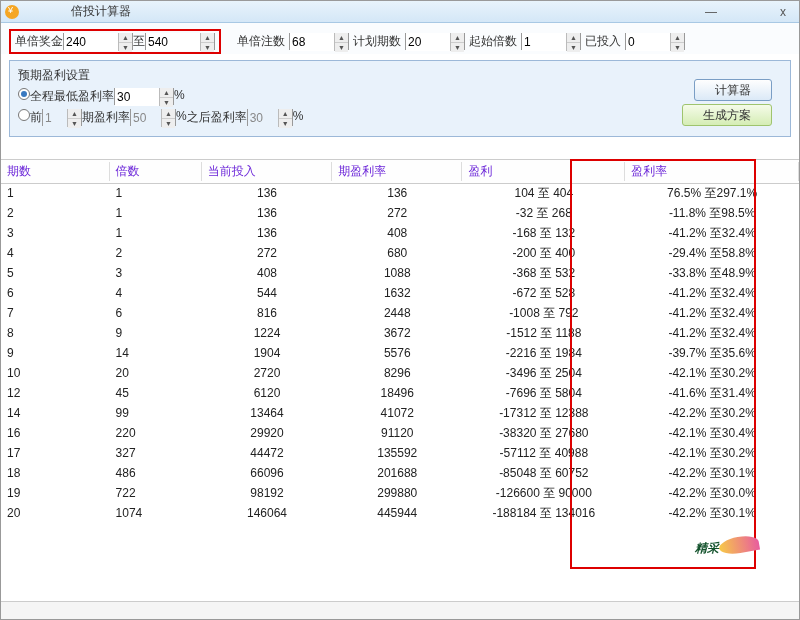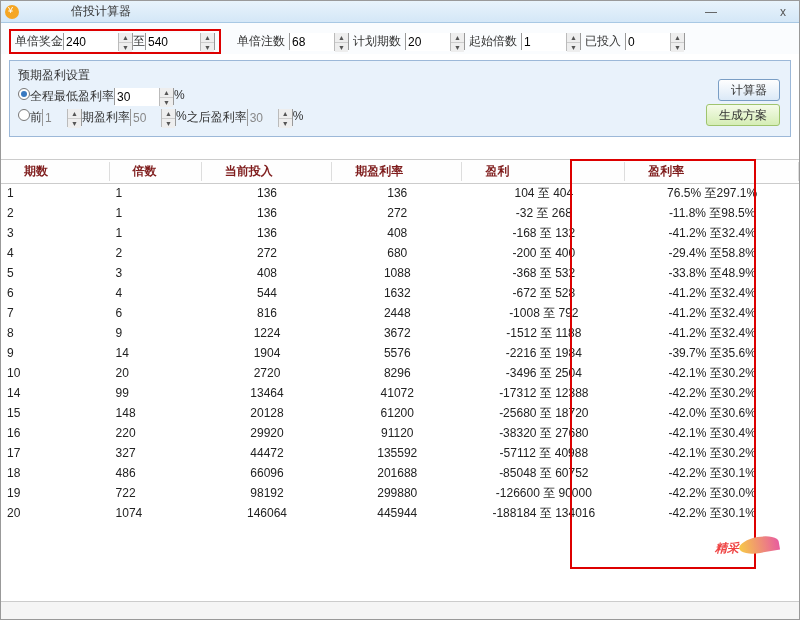--- a/index.html
+++ b/index.html
@@ -25,40 +25,40 @@
 
 .panel { margin: 4px 8px 22px; border: 1px solid #9cb8d8; background: #e9f2fb; padding: 6px 8px; position: relative; }
 .panel .ptitle { color: #333; margin-bottom: 4px; }
 .radio-row { display: flex; margin: 4px 0; }
 .radio { width: 12px; height: 12px; border: 1px solid #777; border-radius: 50%; display: inline-flex; align-items: center; justify-content: center; background: #fff; }
 .radio.checked::after { content: ""; width: 6px; height: 6px; background: #3a7ac0; border-radius: 50%; }
 .panel .spin { background: #fff; }
 .panel .spin.dis input { background: #e9f2fb; color: #888; }
 .panel .spin.dis { background: #e9f2fb; }
 
-.btn3d { position: absolute; right: 10px; height: 22px; padding: 0 12px; border: 1px solid #7a9ec5; background: linear-gradient(#fefefe,#dbe9f7); border-radius: 3px; cursor: pointer; color: #333; }
+.btn3d { position: absolute; right: 18px; height: 22px; padding: 0 20px; border: 1px solid #7a9ec5; background: linear-gradient(#fefefe,#dbe9f7); border-radius: 3px; cursor: pointer; color: #333; }
 .btn-calc { top: 18px; }
 .btn-gen { bottom: 10px; background: linear-gradient(#f5fbe9,#d5edb5); border-color: #9fc46e; }
 
 .table-wrap { position: relative; height: 418px; overflow: hidden; }
 .table { width: 100%; border-collapse: collapse; }
-.table th { text-align: left; font-weight: bold; padding: 3px 23px; background: #fefefe; border-bottom: 1px solid #ccc; border-top: 1px solid #ccc; color: #7f1d1d; position: relative; }
+.table th { text-align: left; font-weight: normal; padding: 3px 6px; background: #fefefe; border-bottom: 1px solid #ccc; border-top: 1px solid #ccc; color: #6d28d9; position: relative; }
 .table th::after { content: ""; position: absolute; right: 0; top: 2px; bottom: 2px; width: 1px; background: #ddd; }
 .table td { padding: 1px 6px; color: #222; white-space: nowrap; border-bottom: 1px solid #fff; line-height: 17px; }
 .col-qs { width: 100px; }
 .col-bs { width: 85px; }
 .col-dq { width: 120px; text-align: center; }
 .col-lj { width: 120px; text-align: center; }
 .col-yl { width: 150px; text-align: center; }
 .col-ylv { width: 160px; text-align: center; }
 .table td.col-dq, .table td.col-lj, .table td.col-yl, .table td.col-ylv { text-align: center; }
 
 .redcol { position: absolute; border: 2px solid #d00; pointer-events: none; left: 569px; top: 0; width: 186px; height: 410px; }
 
-.watermark { position: absolute; right: 20px; bottom: 18px; font-size: 28px; font-weight: bold; font-style: italic; color: #ef4444; pointer-events: none; }
+.watermark { position: absolute; right: 40px; bottom: 18px; font-size: 28px; font-weight: bold; font-style: italic; color: #14532d; pointer-events: none; }
 .watermark .swoosh { display: inline-block; width: 40px; height: 16px; background: linear-gradient(90deg,#f7c948,#e85d9e); border-radius: 50% 50% 0 50%; transform: rotate(-10deg); vertical-align: middle; }
 
 .bottombar { position: absolute; bottom: 0; left: 0; right: 0; height: 18px; border-top: 1px solid #ccc; background: #f5f5f5; }
 </style>
 </head>
 <body>
 
 <div class="titlebar">
   <span class="icon"></span>
   <span class="title">倍投计算器</span>
@@ -256,36 +256,36 @@
         </tr>
         <tr>
           <td class="col-qs">10</td>
           <td class="col-bs">20</td>
           <td class="col-dq">2720</td>
           <td class="col-lj">8296</td>
           <td class="col-yl">-3496 至 2504</td>
           <td class="col-ylv">-42.1% 至30.2%</td>
         </tr>
         <tr>
+          <td class="col-qs">12</td>
+          <td class="col-bs">45</td>
+          <td class="col-dq">6120</td>
+          <td class="col-lj">18496</td>
+          <td class="col-yl">-7696 至 5804</td>
+          <td class="col-ylv">-41.6% 至31.4%</td>
+        </tr>
+        <tr>
           <td class="col-qs">14</td>
           <td class="col-bs">99</td>
           <td class="col-dq">13464</td>
           <td class="col-lj">41072</td>
           <td class="col-yl">-17312 至 12388</td>
           <td class="col-ylv">-42.2% 至30.2%</td>
         </tr>
         <tr>
-          <td class="col-qs">15</td>
-          <td class="col-bs">148</td>
-          <td class="col-dq">20128</td>
-          <td class="col-lj">61200</td>
-          <td class="col-yl">-25680 至 18720</td>
-          <td class="col-ylv">-42.0% 至30.6%</td>
-        </tr>
-        <tr>
           <td class="col-qs">16</td>
           <td class="col-bs">220</td>
           <td class="col-dq">29920</td>
           <td class="col-lj">91120</td>
           <td class="col-yl">-38320 至 27680</td>
           <td class="col-ylv">-42.1% 至30.4%</td>
         </tr>
         <tr>
           <td class="col-qs">17</td>
           <td class="col-bs">327</td>

